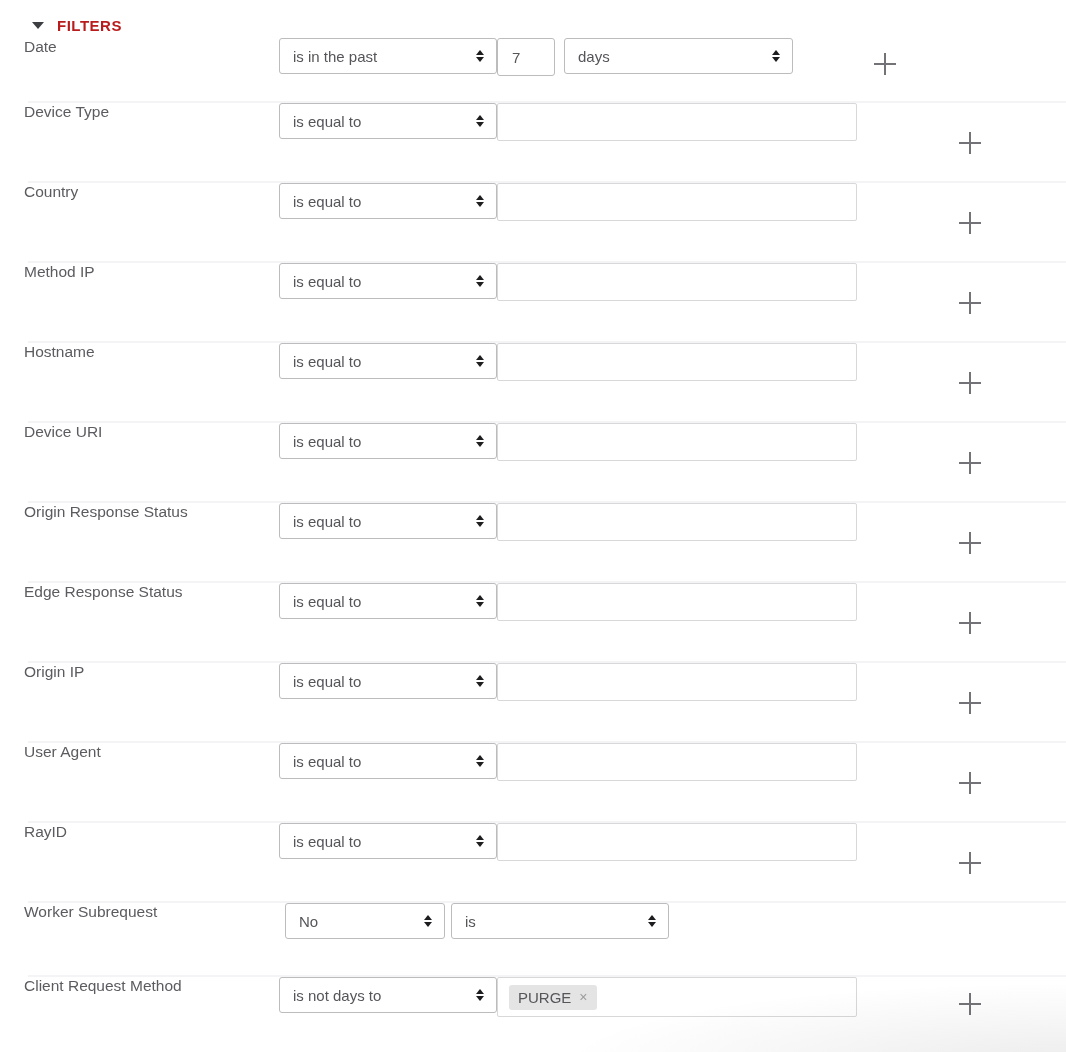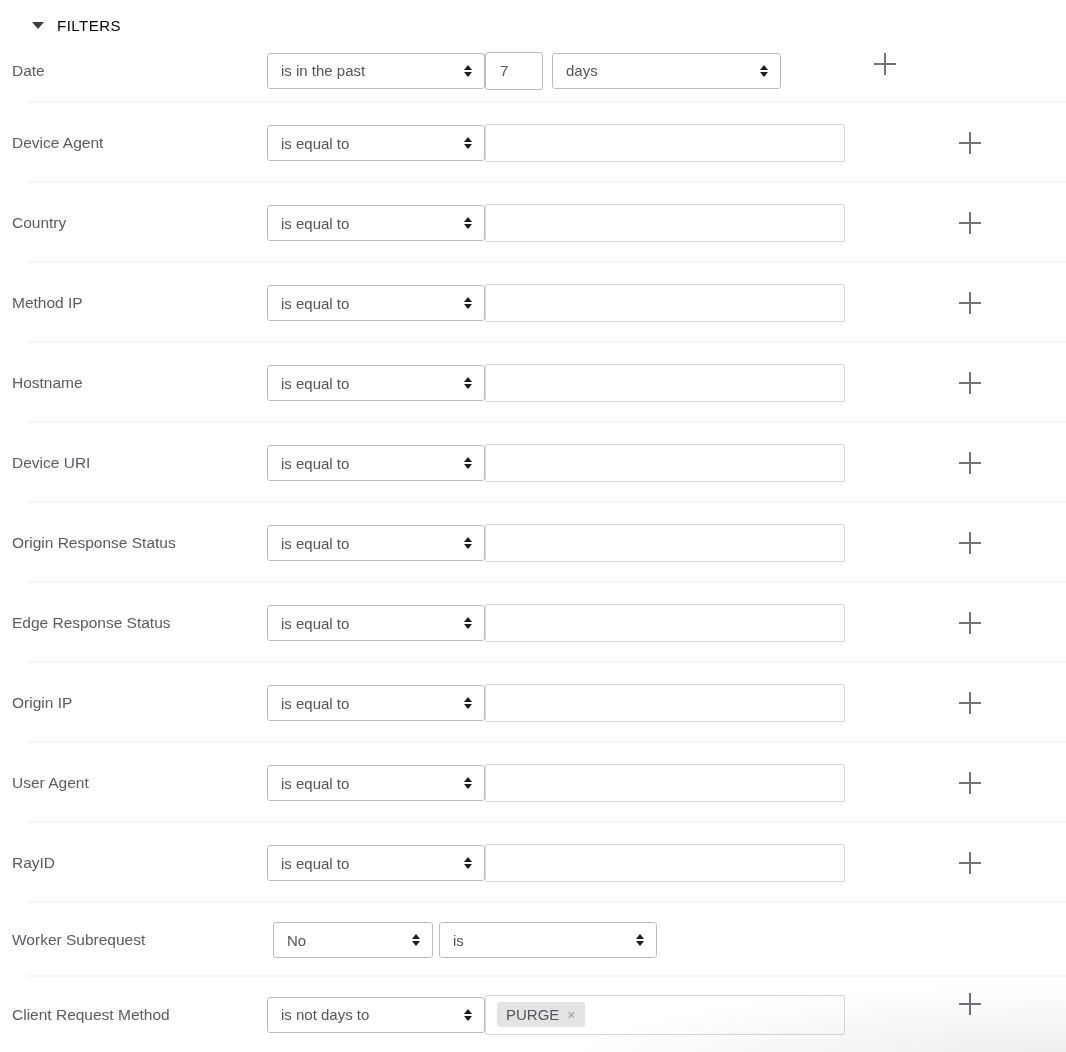--- a/index.html
+++ b/index.html
@@ -5,24 +5,24 @@
   html,body{margin:0;padding:0;}
   body{
     width:1066px;height:1052px;background:#ffffff;overflow:hidden;position:relative;
     font-family:"Liberation Sans","DejaVu Sans",sans-serif;color:#55555a;
     -webkit-font-smoothing:antialiased;
   }
   
   .filters-header{display:flex;align-items:center;padding:13px 0 0 32px;height:25px;}
   .caret{width:0;height:0;border-left:6px solid transparent;border-right:6px solid transparent;
          border-top:7px solid #3d3e42;margin-right:13px;cursor:pointer;}
-  .filters-title{font-size:15px;font-weight:normal;color:#000000;letter-spacing:.5px;}
+  .filters-title{font-size:15px;font-weight:bold;color:#b91c1c;letter-spacing:.5px;}
 
   
-  .row{position:relative;display:flex;align-items:center;padding-left:12px;box-sizing:border-box;height:80px;}
+  .row{position:relative;display:flex;align-items:flex-start;padding-left:24px;box-sizing:border-box;height:80px;}
   .row::after{content:"";position:absolute;left:28px;right:0;bottom:0;height:2px;background:#f4f4f6;}
   .row-date{height:65px;}
   .row-worker{height:74px;gap:6px;}
   .row-crm{height:75px;}
   .row-crm::after{display:none;}
 
   .label{width:255px;flex-shrink:0;font-size:15.5px;color:#5b5b60;}
 
   .select{position:relative;height:36px;border:1px solid #bcbcbc;border-radius:3px;background:#fff;
           display:flex;align-items:center;padding:0 32px 0 13px;box-sizing:border-box;
@@ -85,21 +85,21 @@
         <span class="arrow-down"></span>
       </span>
   </div>
   <button class="add-btn">
       <span class="plus-h"></span>
       <span class="plus-v"></span>
     </button>
 </div>
 
 <div class="row">
-  <span class="label">Device Agent</span>
+  <span class="label">Device Type</span>
   <div class="select op-select">
     <span>is equal to</span>
     <span class="arrows">
         <span class="arrow-up"></span>
         <span class="arrow-down"></span>
       </span>
   </div>
   <input class="text-input" value="" style="">
   <button class="add-btn">
       <span class="plus-h"></span>

